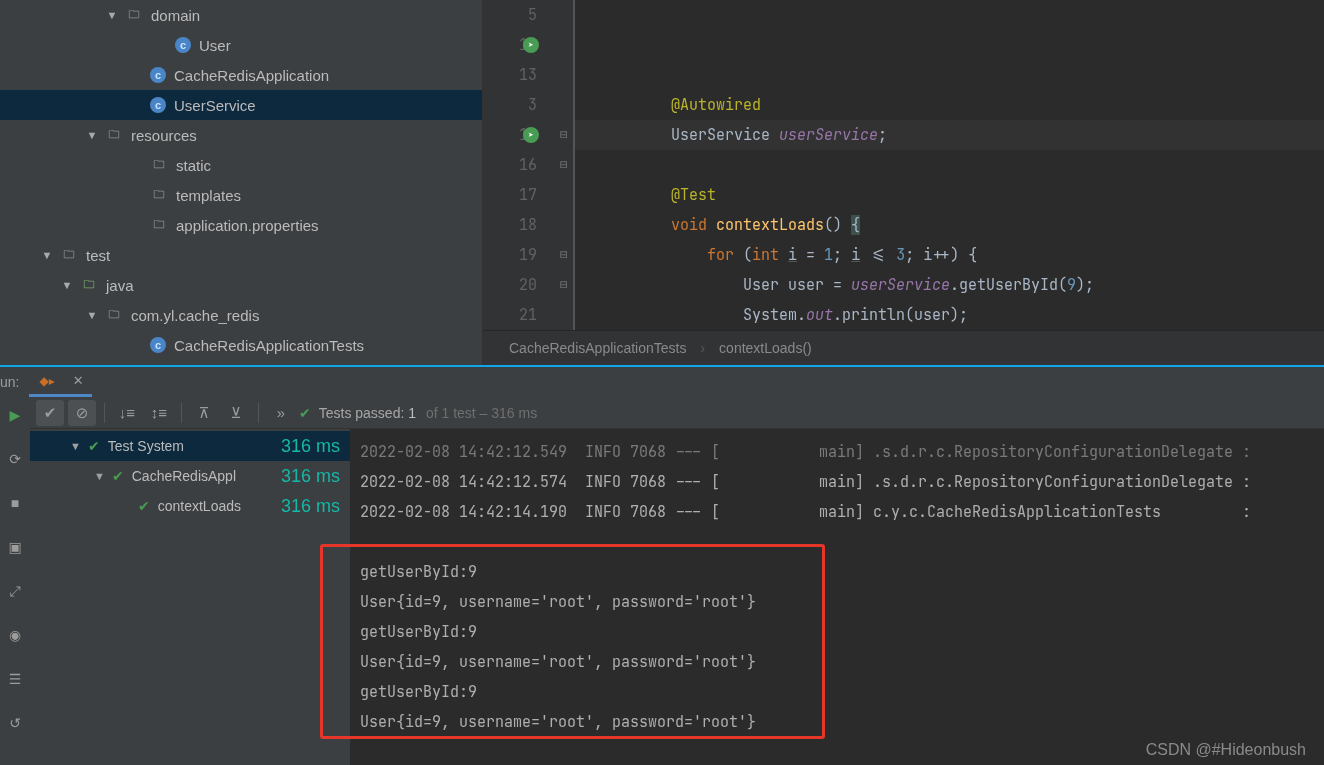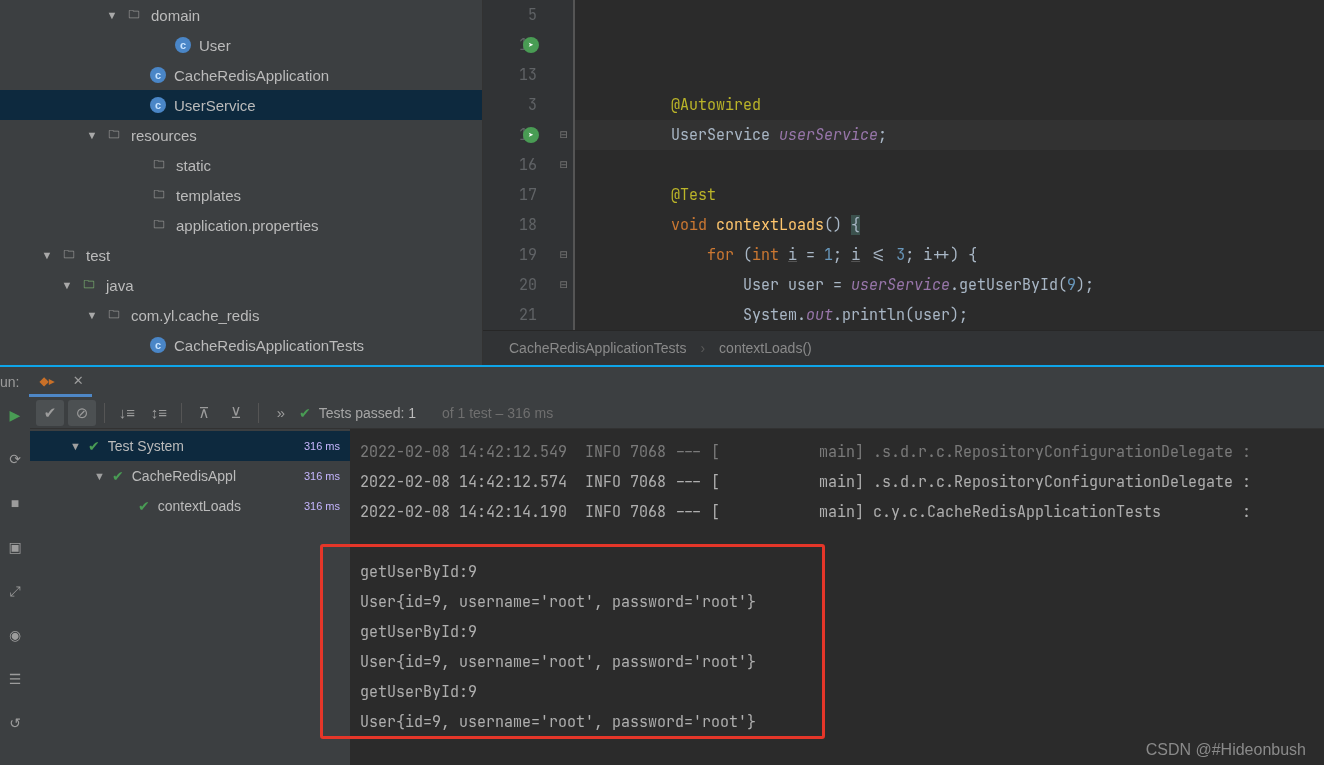--- a/index.html
+++ b/index.html
@@ -170,39 +170,39 @@
     height:32px; background:#3c3f41;
     display:flex; align-items:center; padding-left:6px; gap:4px;
     border-bottom: 1px solid #323232;
   }
   .tb-btn {
     width:28px; height:26px; display:flex;align-items:center;justify-content:center;
     color:#9c9c9c; font-size:15px; cursor:pointer;
   }
   .tb-btn.boxed { background:#4c5052; border-radius:3px; }
   .tb-sep { width:1px; height:20px; background:#555; margin:0 4px; }
-  .tb-text { color:#6f6f6f; margin-left:22px; font-size:14px; }
+  .tb-text { color:#6f6f6f; margin-left:6px; font-size:14px; }
   .tb-pass { color:#499c54; margin-right:4px; font-size:14px; }
   .tb-pass-label{ color:#a6a6a6; }
   .console-main { flex:1; display:flex; }
   .test-tree {
     width: 320px; background:#3c3f41;
     font-size:14px; color:#bbbbbb; padding-top:2px;
   }
   .tt-row {
     display:flex; align-items:center; height:30px;
     padding-right:10px; justify-content:space-between;
   }
   .tt-row.selected { background:#0d293e; }
   .tt-left{ display:flex; align-items:center; }
   .tt-arrow{ width:12px; color:#a0a0a0; font-size:11px; margin-right:6px;}
   .tt-arrow::before{content:"▼";}
   .tt-arrow.none{ visibility:hidden;}
   .tt-check{ color:#499c54; margin-right:8px; font-size:14px;}
-  .tt-time{ color:#c4b5fd; font-size:11px;}
+  .tt-time{ color:#14b8a6; font-size:18px;}
   .console-output {
     flex:1; background:#2b2b2b;
     font-family:"Consolas","JetBrains Mono",monospace;
     font-size:15px; line-height:30px;
     color:#afafaf; padding:8px 0 10px 10px;
     white-space:pre;
     position:relative;
     overflow:hidden;
   }
   .log-dim { color:#7a7a7a; }

